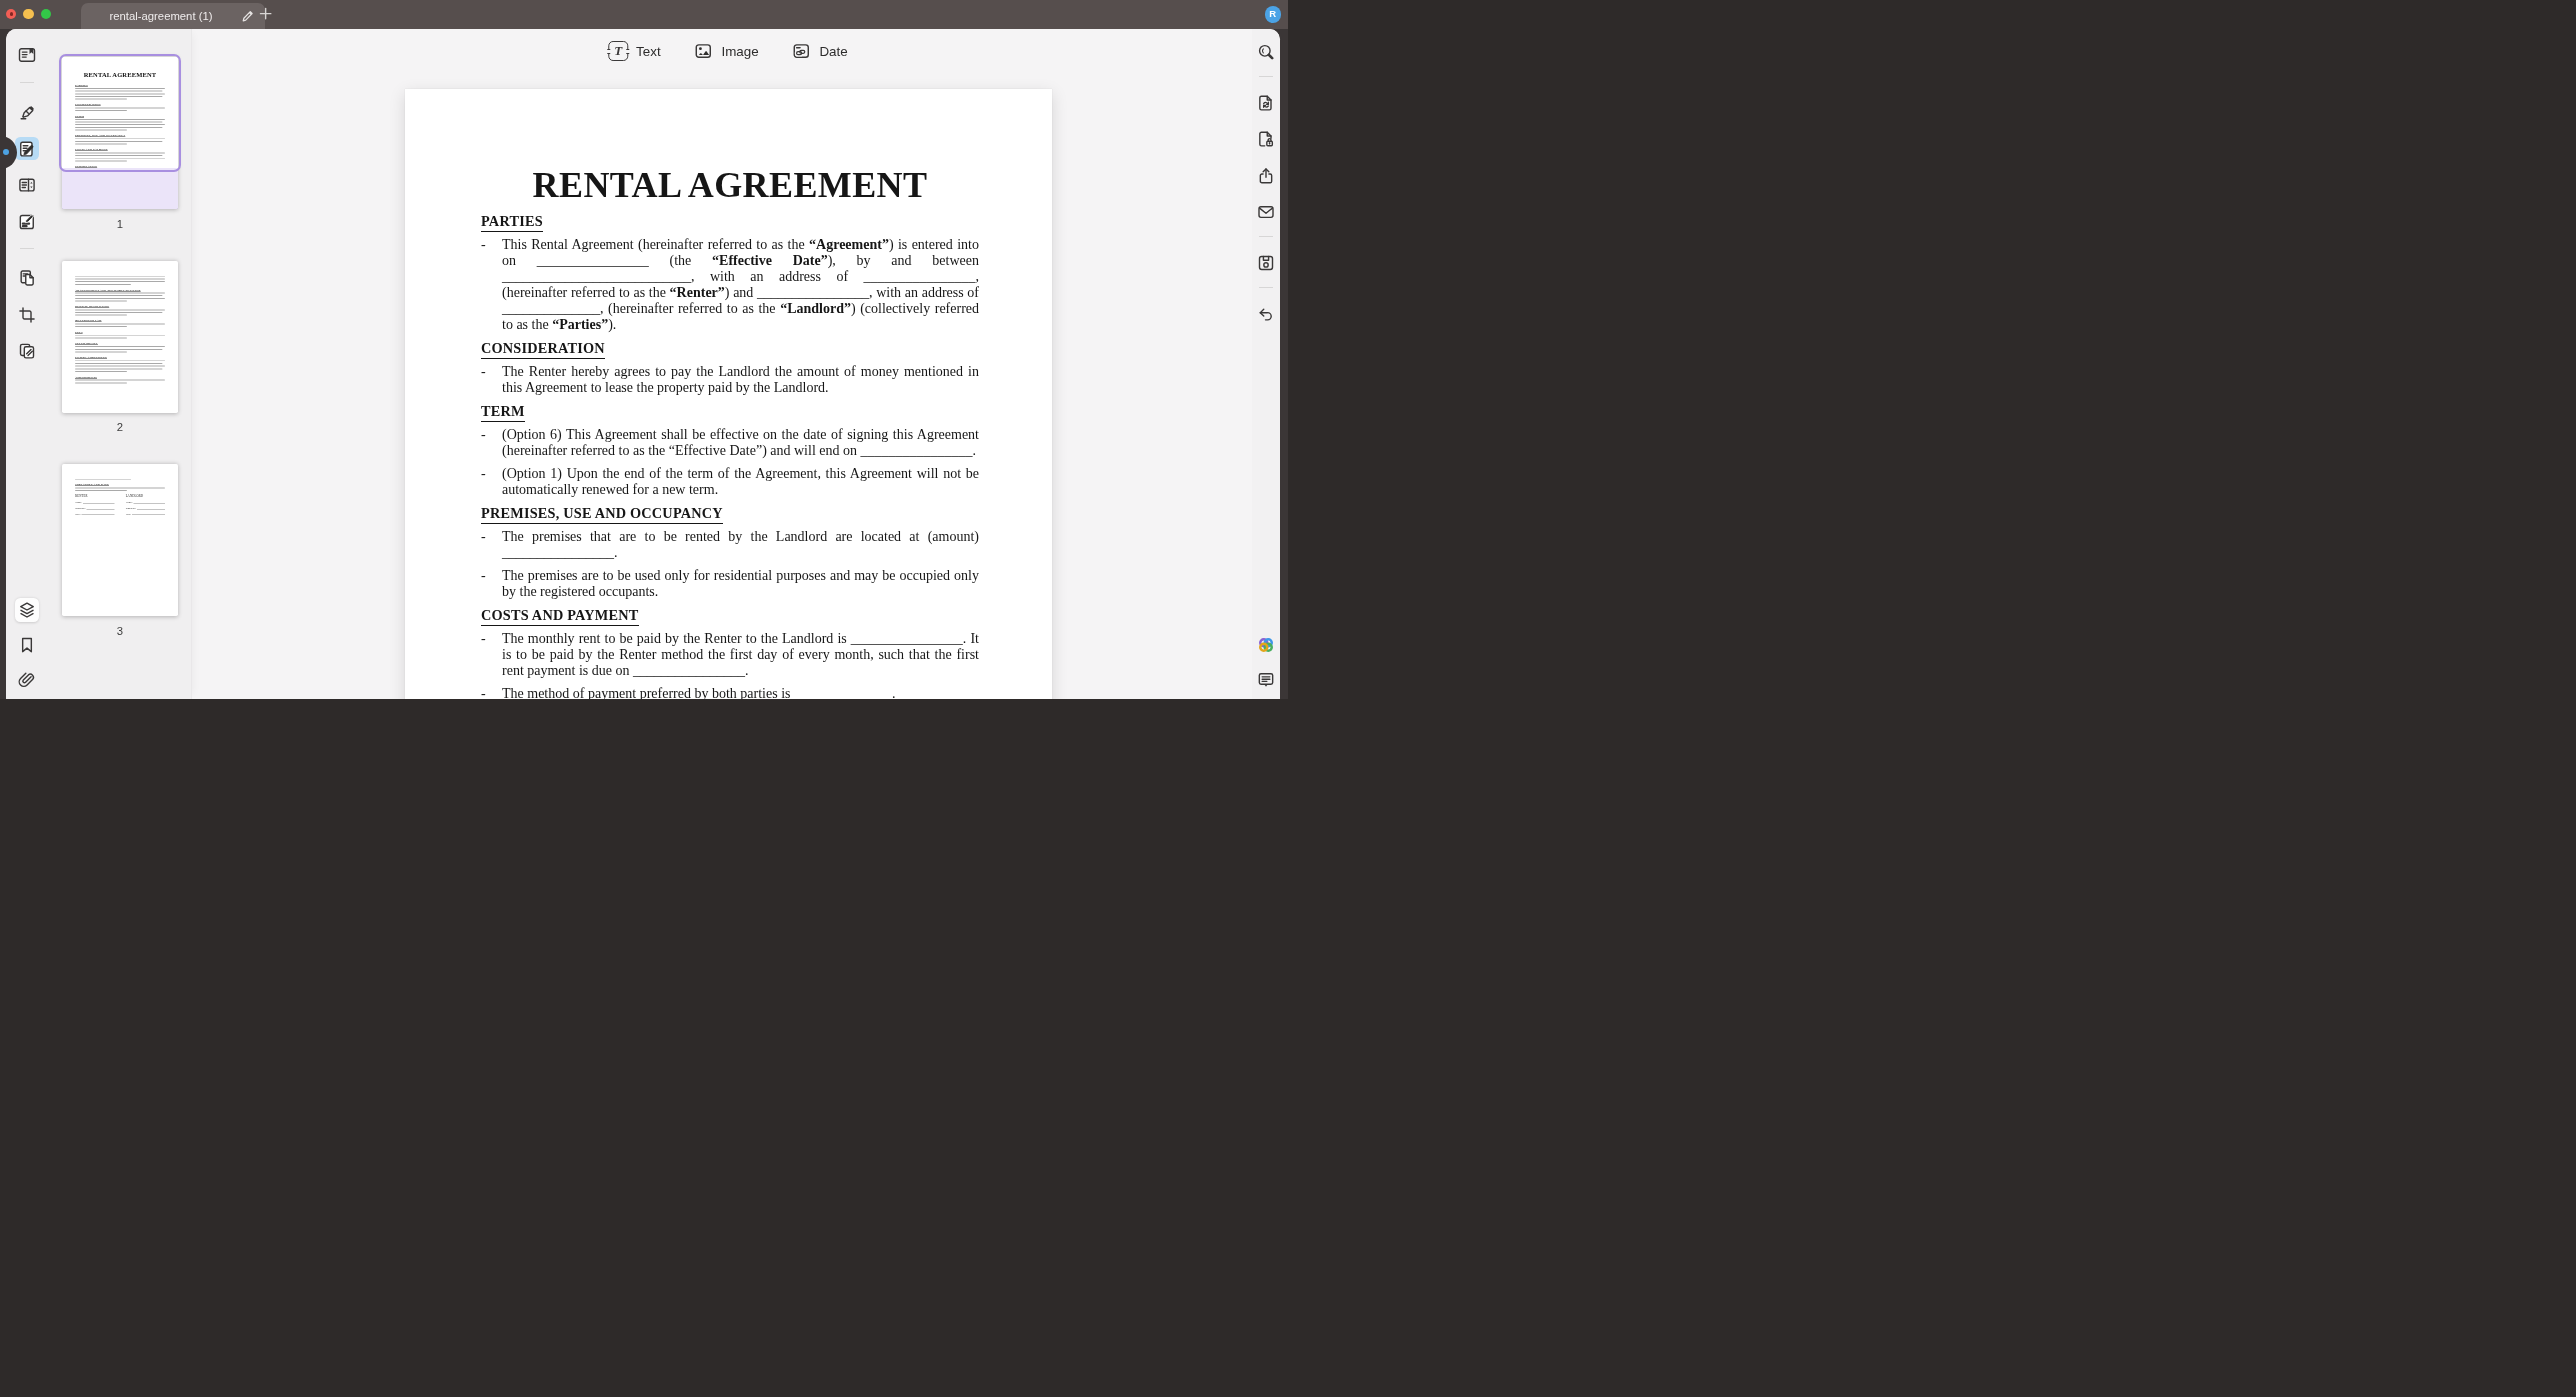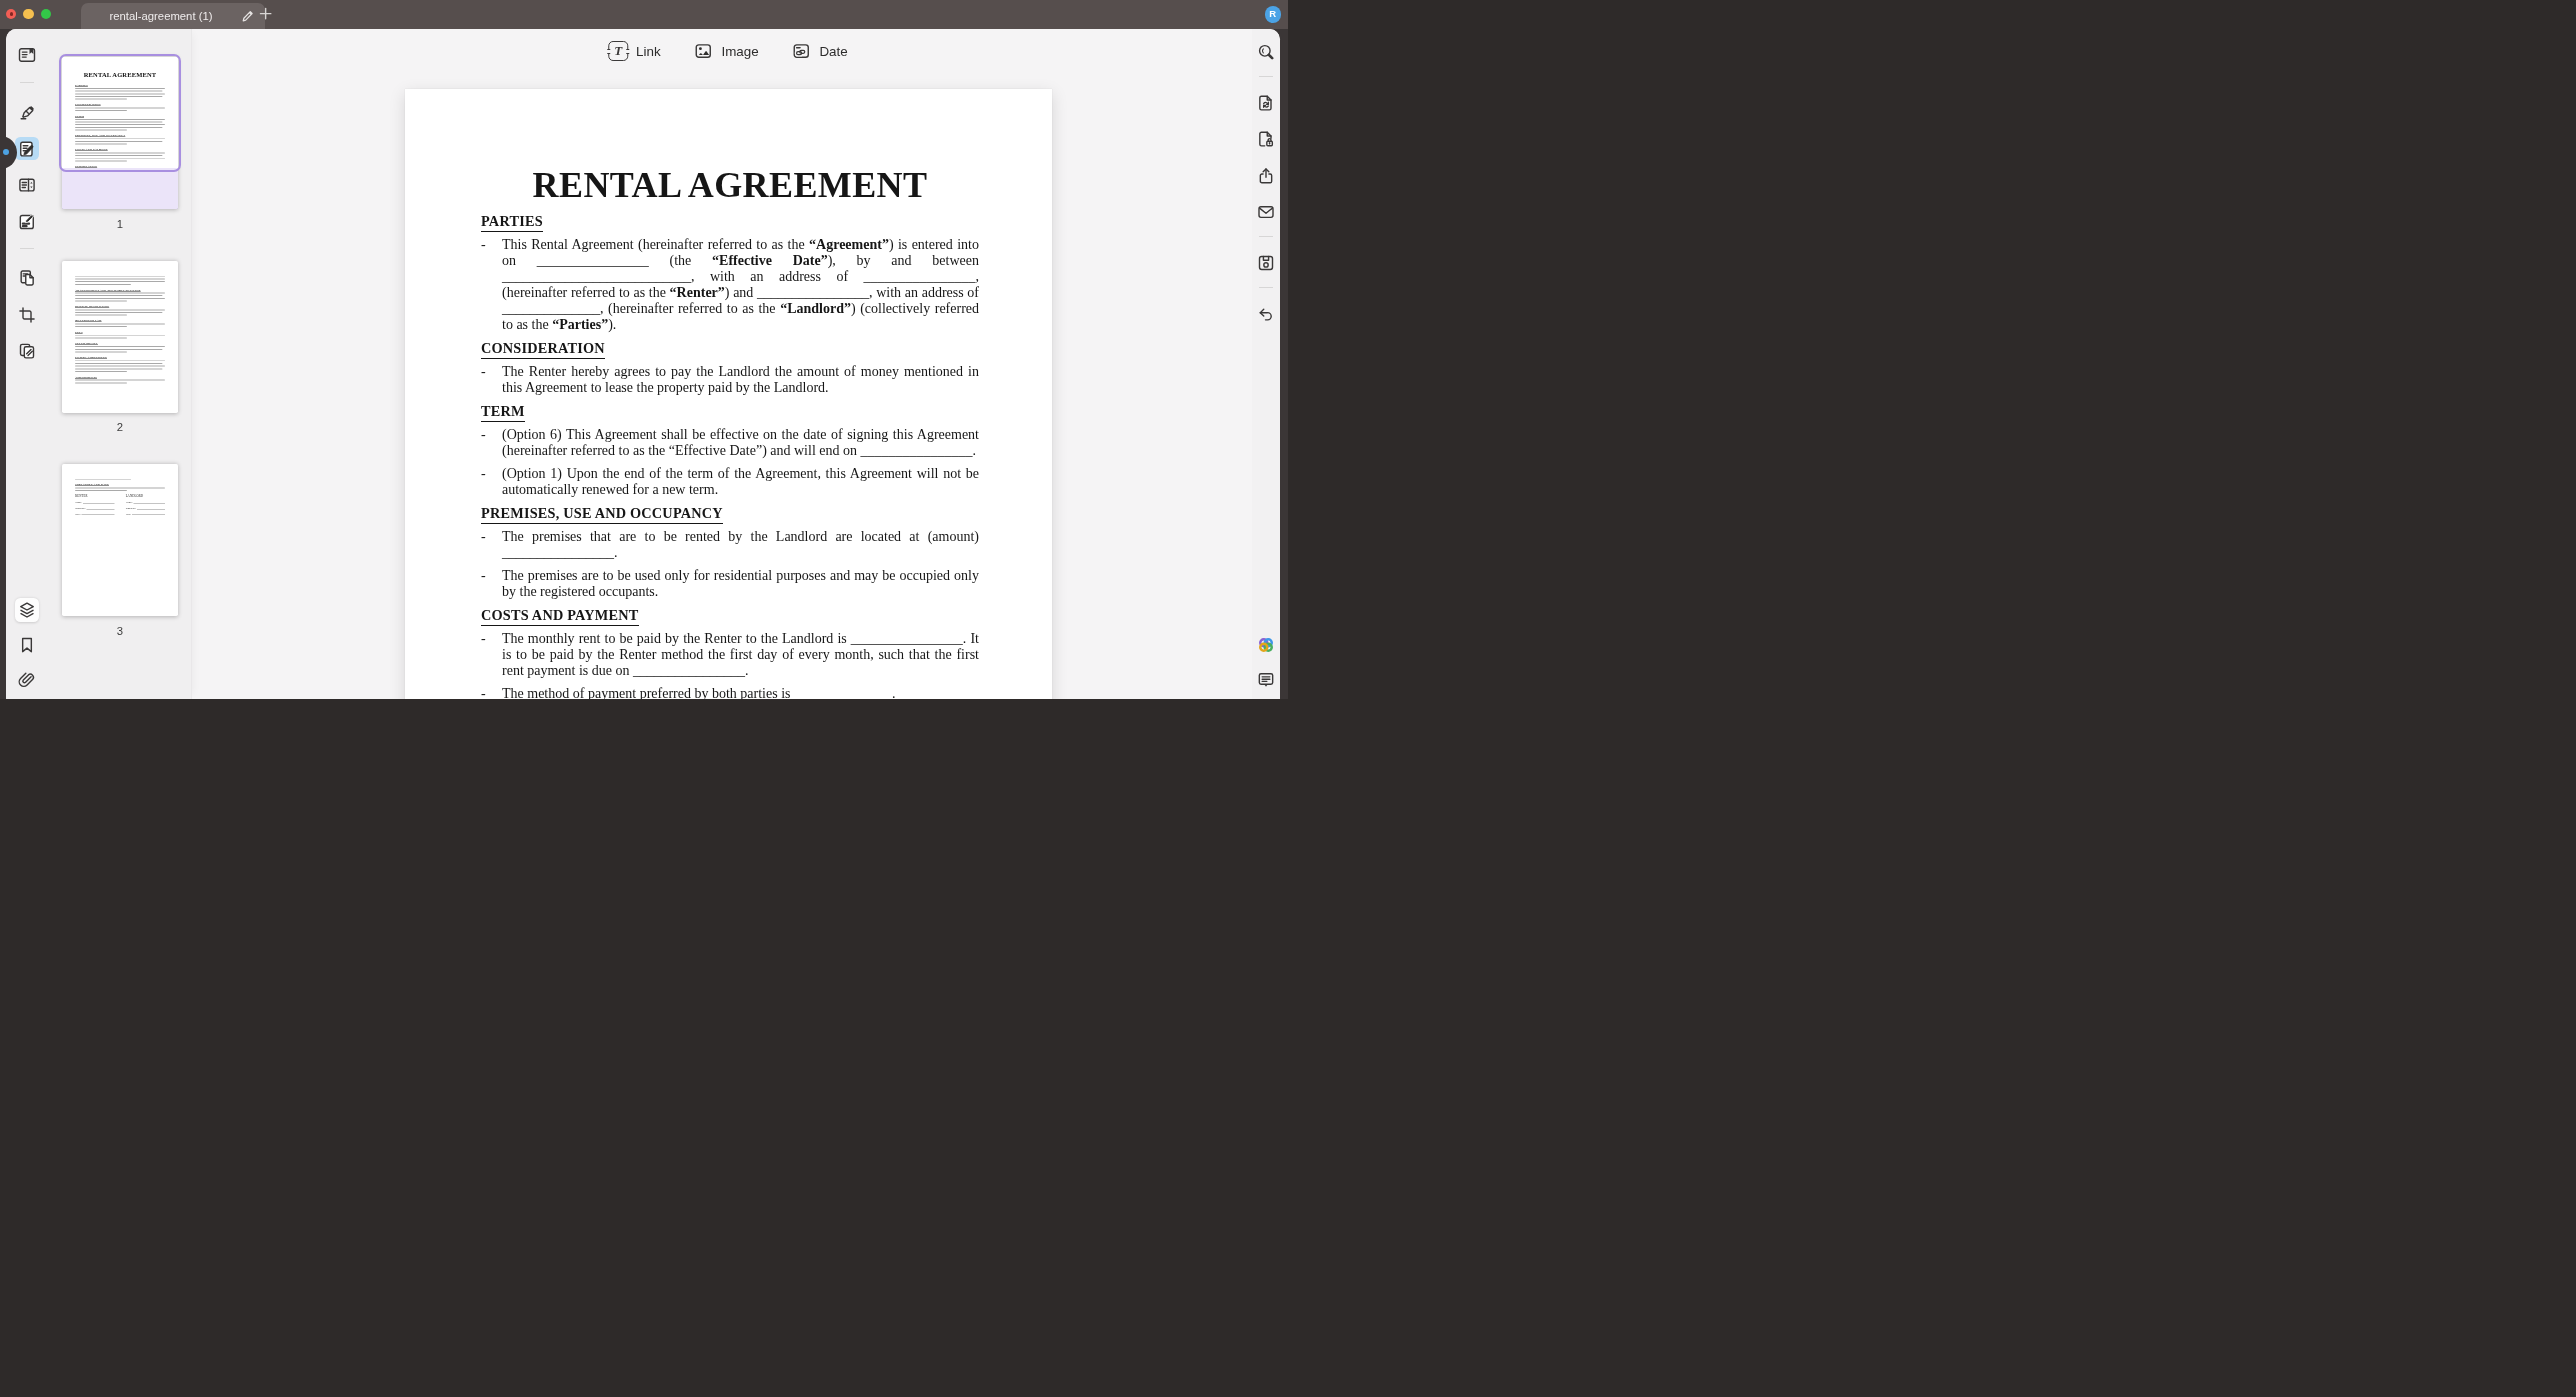--- a/index.html
+++ b/index.html
@@ -338,21 +338,21 @@
             <div class="thumb-label">3</div>
           </div>
         </div>
     </div>
 
     <div class="toolbar" id="toolbar">
         <div class="tb-btn">
           <span class="texttool">
             <i>T</i>
           </span>
-          <span class="lbl">Link</span>
+          <span class="lbl">Text</span>
         </div>
         <div class="tb-btn">
           <span>
             <svg width="20" height="20" viewBox="0 0 24 24" fill="none" stroke="#3a3838" stroke-width="1.7" stroke-linecap="round" stroke-linejoin="round">
               <rect x="3.6" y="4.6" width="16.8" height="14.8" rx="3"></rect>
               <circle cx="8.6" cy="9.2" r="1.7" fill="#2f2e2d" stroke="none"></circle>
               <path d="M6.9 16.9c1.2-2.4 2.5-2.8 3.9-1l.8 1z" fill="#2f2e2d" stroke="none"></path>
               <path d="M11.7 16.9l2.9-4.3a.9.9 0 0 1 1.5 0l2.9 4.3z" fill="#2f2e2d" stroke="none"></path>
             </svg>
           </span>

